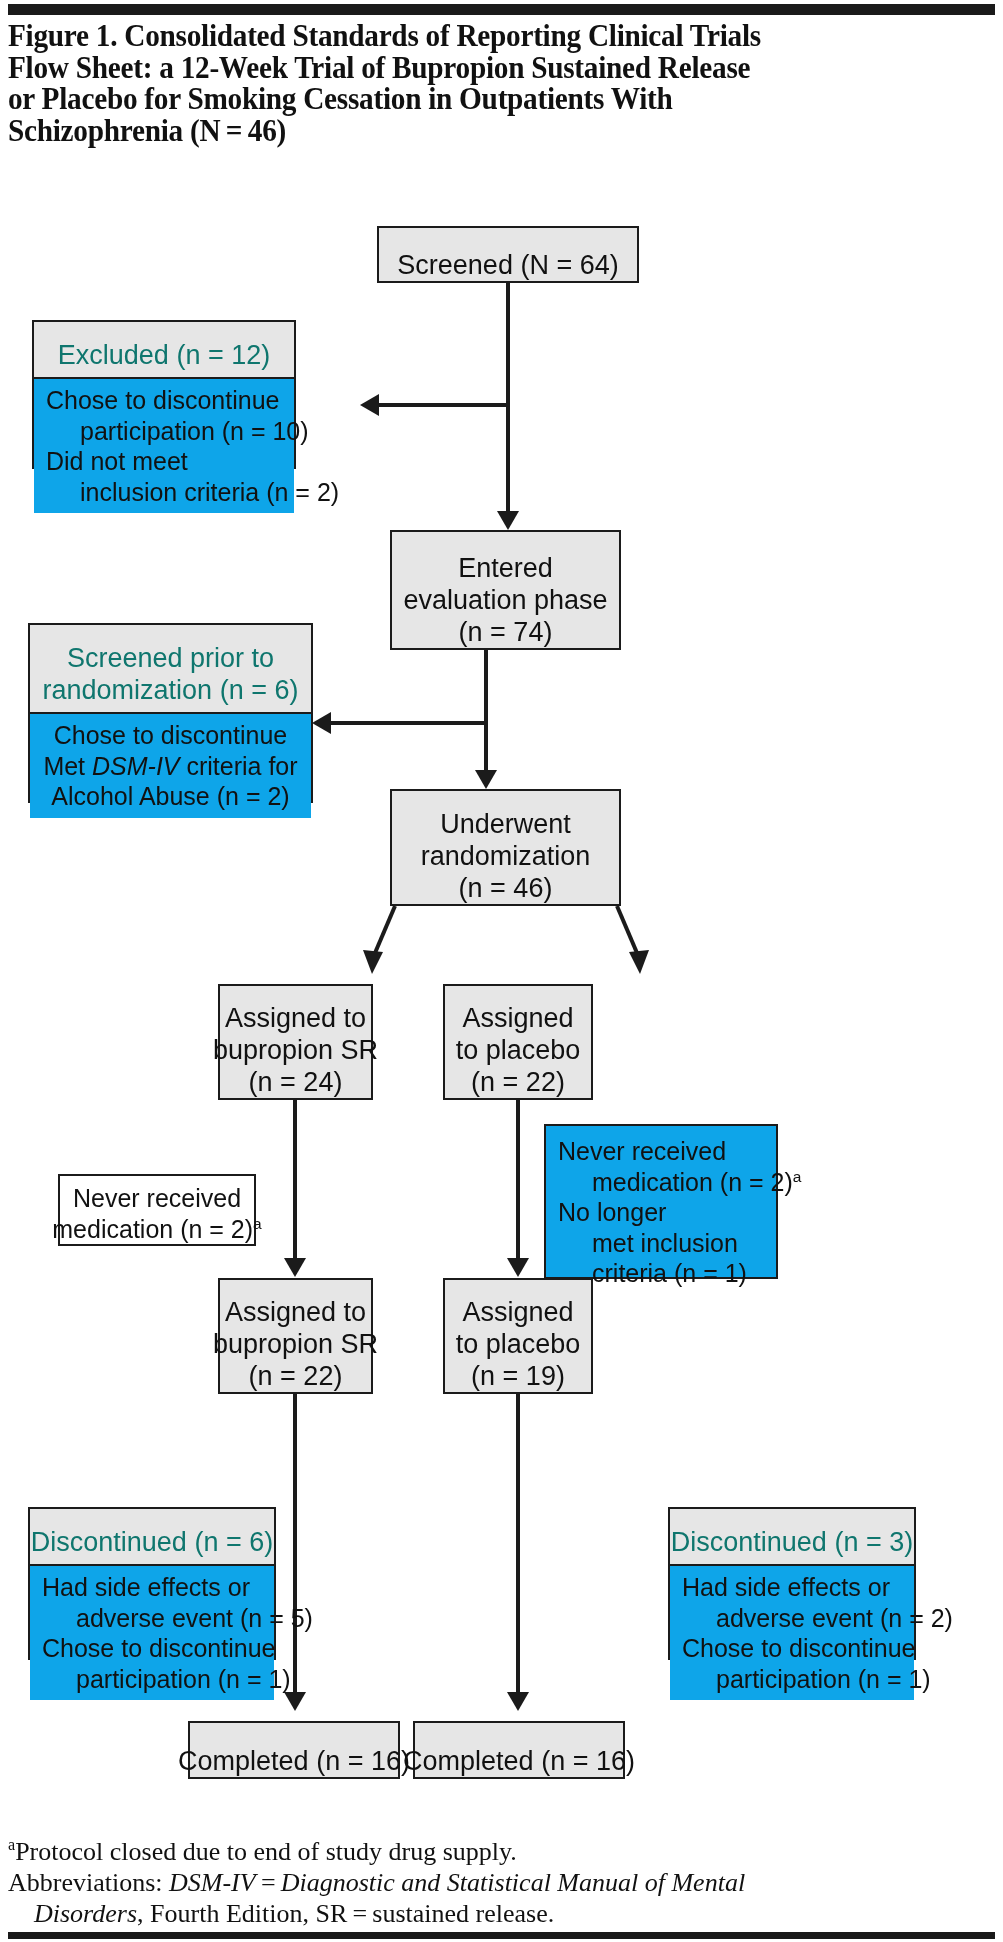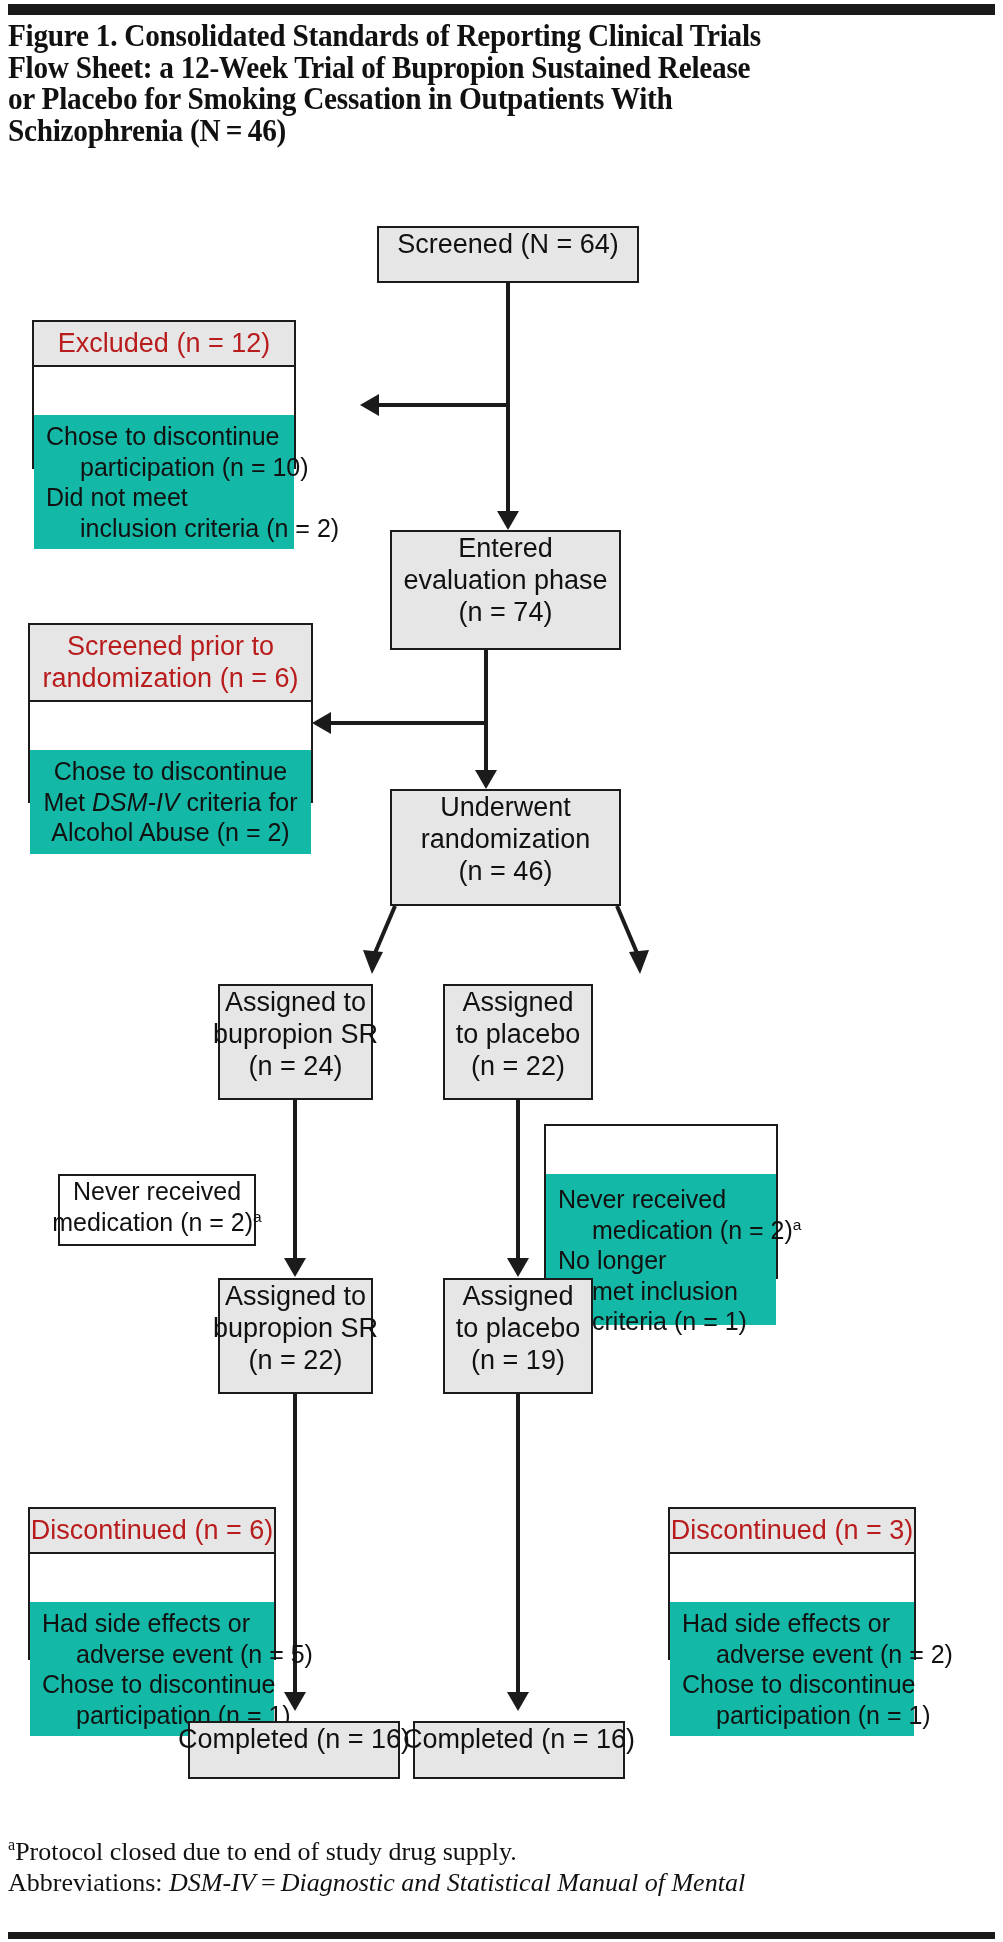--- a/index.html
+++ b/index.html
@@ -24,31 +24,31 @@
          font-family:"Liberation Serif",serif;font-size:26px;line-height:31px;color:#111;}
   .notes .n{display:block;white-space:nowrap;}
   .notes .ind{padding-left:26px;}
   .notes i{font-style:italic;}
   .sup{font-size:0.62em;vertical-align:super;line-height:0;}
 
   
   .box{position:absolute;box-sizing:border-box;border:2.5px solid #1b1b1b;background:#e6e6e6;}
   .box.plain{background:#ffffff;}
   .box .hd{background:#e6e6e6;border-bottom:2.5px solid #1b1b1b;text-align:center;}
-  .box .bd{background:#14b8a6;margin-top:48px;}
-  .ctr{display:flex;flex-direction:column;align-items:center;justify-content:flex-start;
+  .box .bd{background:#0ea5e9;}
+  .ctr{display:flex;flex-direction:column;align-items:center;justify-content:flex-end;
        height:100%;text-align:center;}
   .txt{font-size:27px;line-height:32px;color:#111;white-space:nowrap;}
   .txt.sm{font-size:25px;line-height:30.5px;}
   .ln{display:block;white-space:nowrap;}
   .hang{display:block;white-space:nowrap;}
   .hang.i2{padding-left:34px;}
   .left-pad{padding:6px 0 6px 12px;}
   .center-pad{padding:6px 0 6px 0;text-align:center;}
-  .hdtxt{font-size:27px;line-height:32px;padding:5px 0 6px 0;color:#b91c1c;}
+  .hdtxt{font-size:27px;line-height:32px;padding:17px 0 6px 0;color:#0f766e;}
   i{font-style:italic;}
 
   
   .vline{position:absolute;background:#1b1b1b;width:4px;}
   .hline{position:absolute;background:#1b1b1b;height:4px;}
   .arrow-down{position:absolute;width:0;height:0;
       border-left:11px solid transparent;border-right:11px solid transparent;
       border-top:19px solid #1b1b1b;}
   .arrow-left{position:absolute;width:0;height:0;
       border-top:11px solid transparent;border-bottom:11px solid transparent;
@@ -229,16 +229,17 @@
 
   <div class="box" style="left:413px;top:1721px;width:212px;height:58px;">
     <div class="ctr">
         <span class="txt">Completed (n = 16)</span>
       </div>
   </div>
 
   <div class="notes">
     <span class="n"><span class="sup">a</span><span>Protocol closed due to end of study drug supply.</span></span>
     <span class="n"><span>Abbreviations:</span> <i>DSM-IV</i><span> = </span><i>Diagnostic and Statistical Manual of Mental</i></span>
+    <span class="n ind"><i>Disorders</i><span>, Fourth Edition, SR = sustained release.</span></span>
   </div>
 
   <div class="rule-bottom"></div>
 </div>
 
 </body></html>

